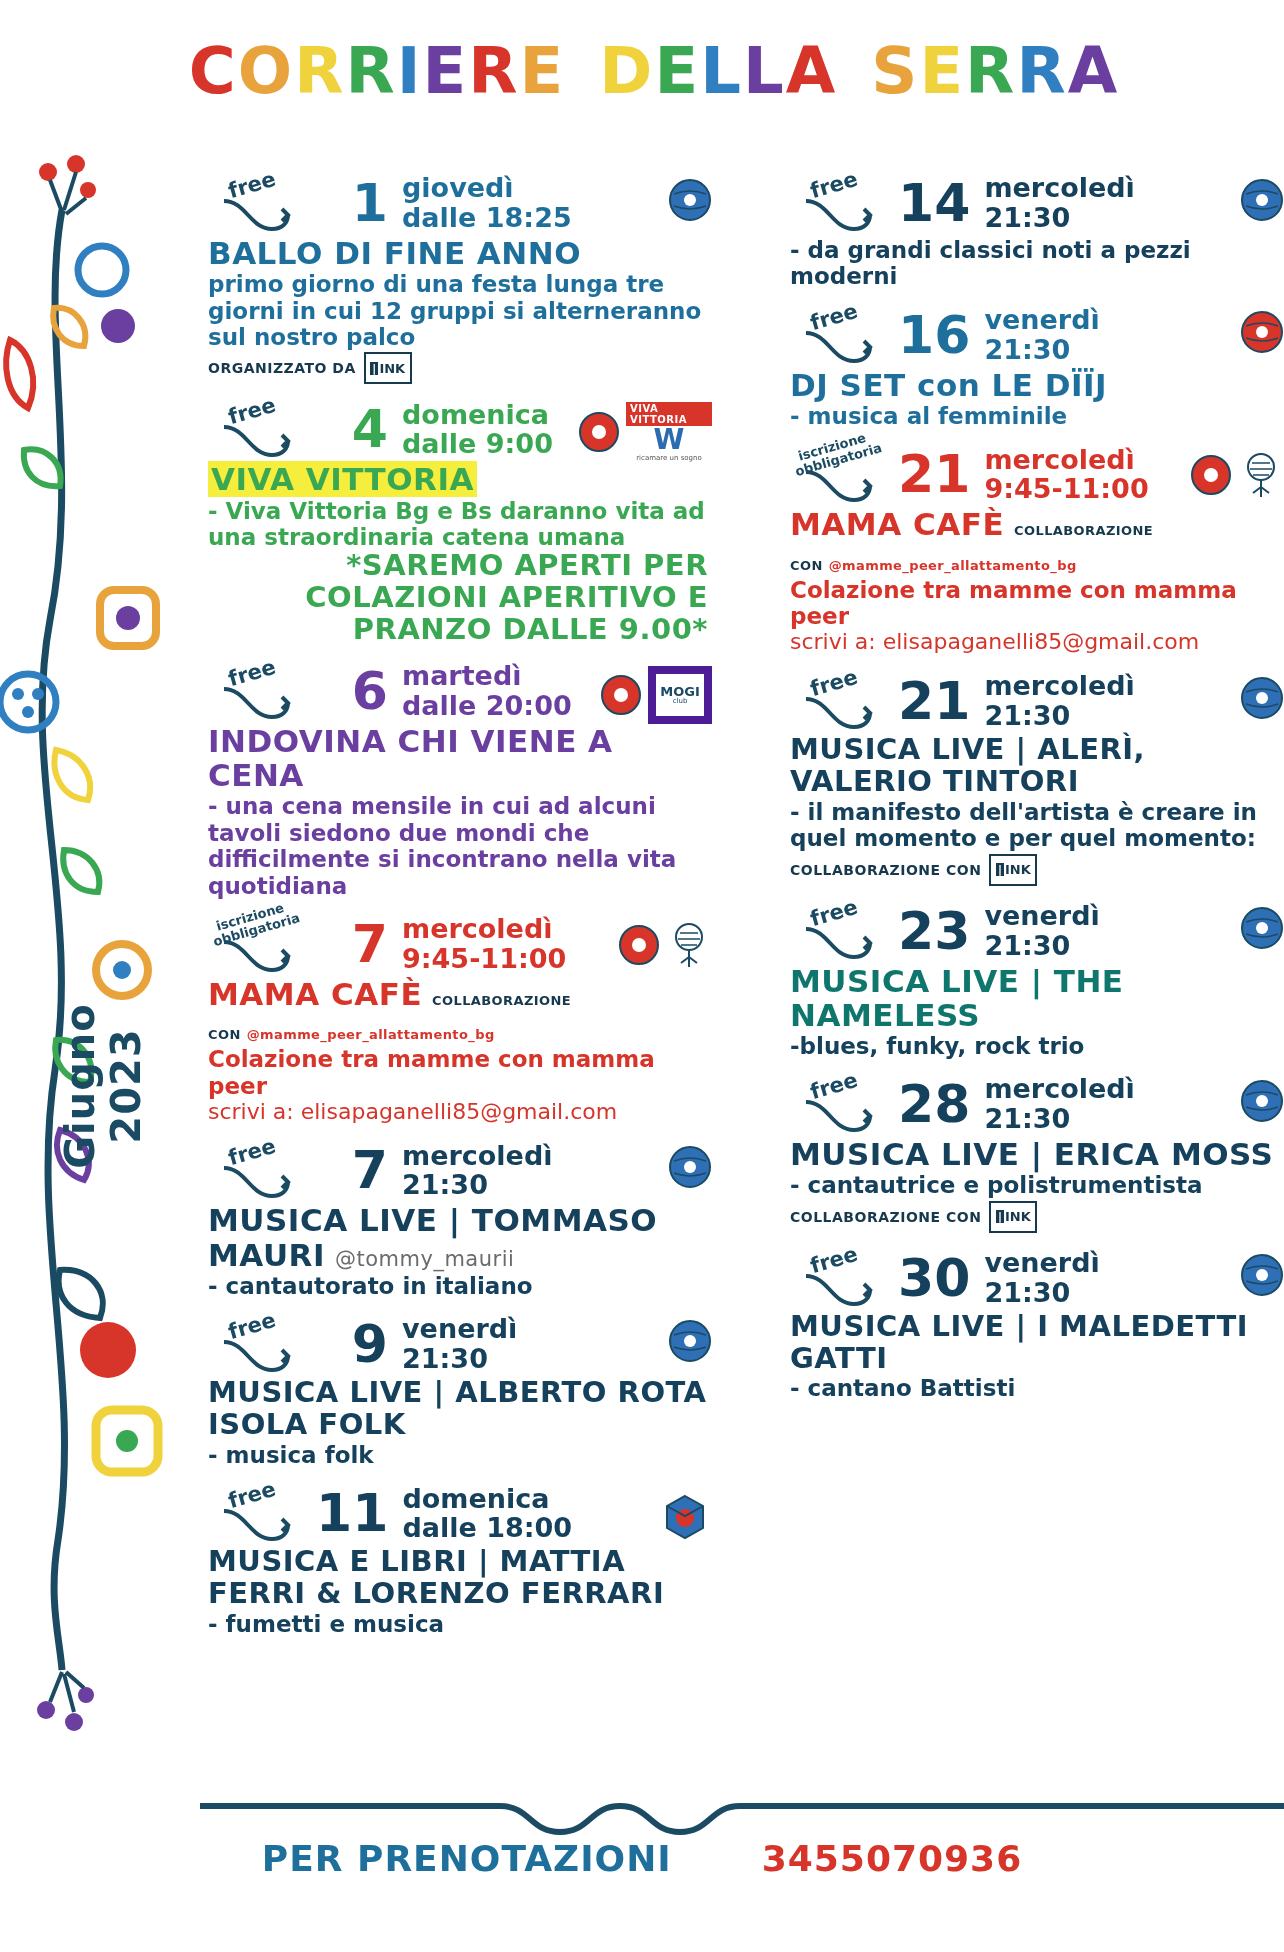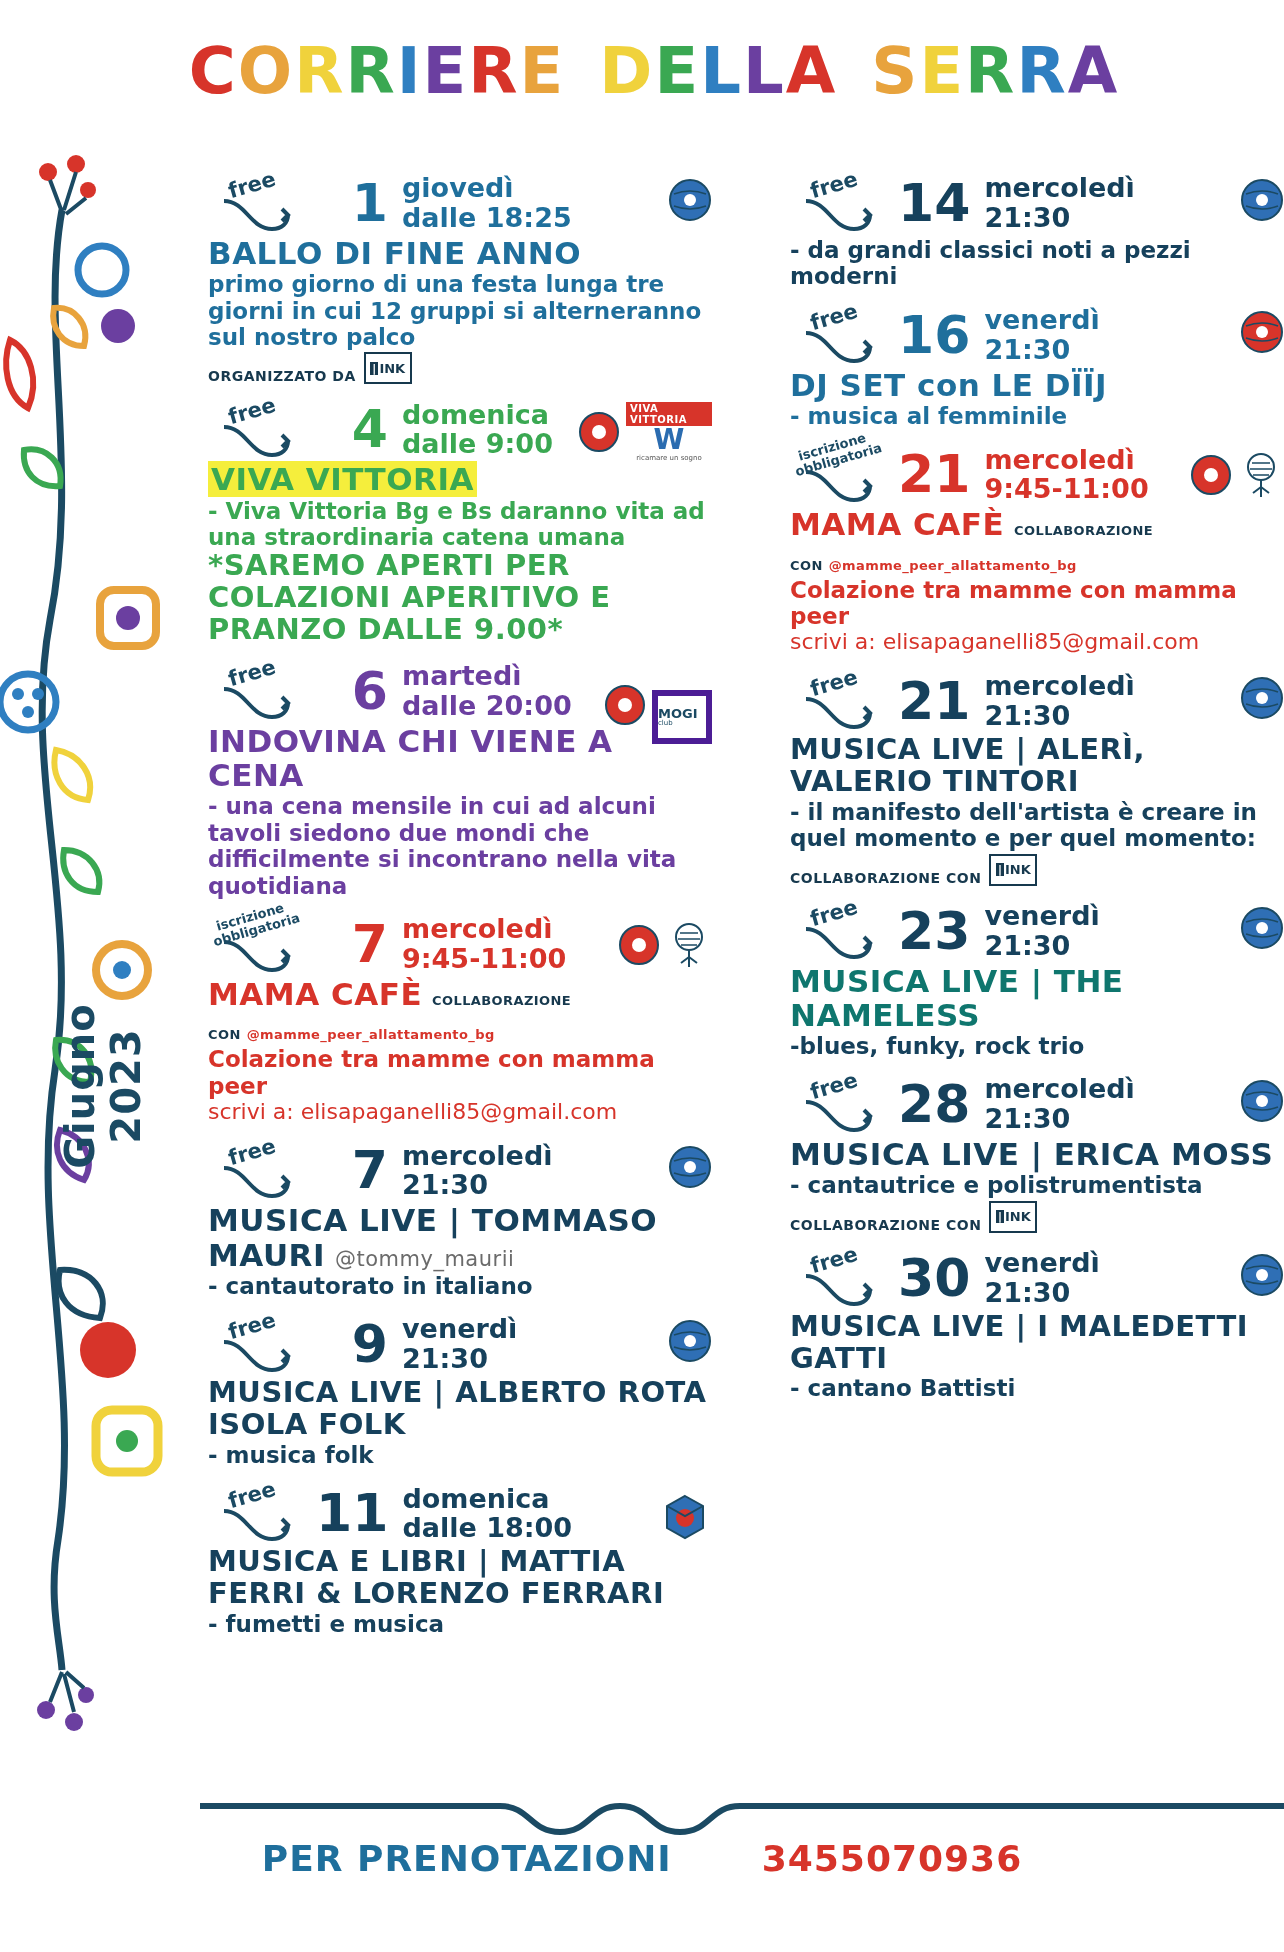--- a/index.html
+++ b/index.html
@@ -141,21 +141,21 @@
   .note {
     font-size: 22px;
     line-height: 1.2;
   }
   .inline-handle {
     font-size: 21px;
     font-weight: normal;
   }
   .orgline {
     display: flex;
-    align-items: flex-end;
+    align-items: center;
     gap: 8px;
     font-size: 14px;
     font-weight: bold;
     letter-spacing: 0.5px;
     color: #17394e;
     margin-top: 2px;
   }
   .collabline {
     font-size: 13px;
     font-weight: bold;
@@ -213,29 +213,29 @@
   }
   .vv .vv-sub {
     font-size: 7px;
     color: #555;
   }
 
   
   .mogi {
     width: 48px;
     height: 42px;
-    border: 6px solid #4c1d95;
+    border: 8px solid #4c1d95;
     display: flex;
     flex-direction: column;
+    align-items: center;
     justify-content: center;
     font-size: 13px;
     font-weight: bold;
     color: #1b4a63;
     line-height: 1;
-    margin-top: 24px;
   }
   .mogi small { font-size: 7px; font-weight: normal; }
 
   
   .footer-wave {
     position: absolute;
     left: 200px;
     top: 1798px;
     width: 1084px;
     height: 40px;
@@ -358,21 +358,21 @@
             <div class="vv">
               <div class="vv-top">VIVA VITTORIA</div>
               <div class="vv-w">W</div>
               <div class="vv-sub">ricamare un sogno</div>
             </div>
           </span>
         </div>
       </div>
       <div class="title" style="color: rgb(58, 168, 82);"><span class="highlight">VIVA VITTORIA</span></div>
       <div class="desc" style="color: rgb(58, 168, 82);">- Viva Vittoria Bg e Bs daranno vita ad una straordinaria catena umana</div>
-      <div class="title small" style="color: rgb(58, 168, 82);">*SAREMO APERTI PER COLAZIONI APERITIVO E PRANZO DALLE 9.00*</div>
+      <div class="title small" style="color: rgb(58, 168, 82); text-align: right;">*SAREMO APERTI PER COLAZIONI APERITIVO E PRANZO DALLE 9.00*</div>
     </div>
     <div class="event">
       <div class="head">
         <div class="tag">
           <div class="free">free</div>
           <svg width="72" height="44" viewBox="0 0 72 44">
             <path d="M4 6 C 26 6, 30 34, 52 34 C 62 34, 68 28, 68 20" stroke="#1b4a63" stroke-width="4" fill="none"></path>
             <path d="M62 14 L68 20 L62 26" stroke="#1b4a63" stroke-width="4" fill="none"></path>
           </svg>
         </div>

